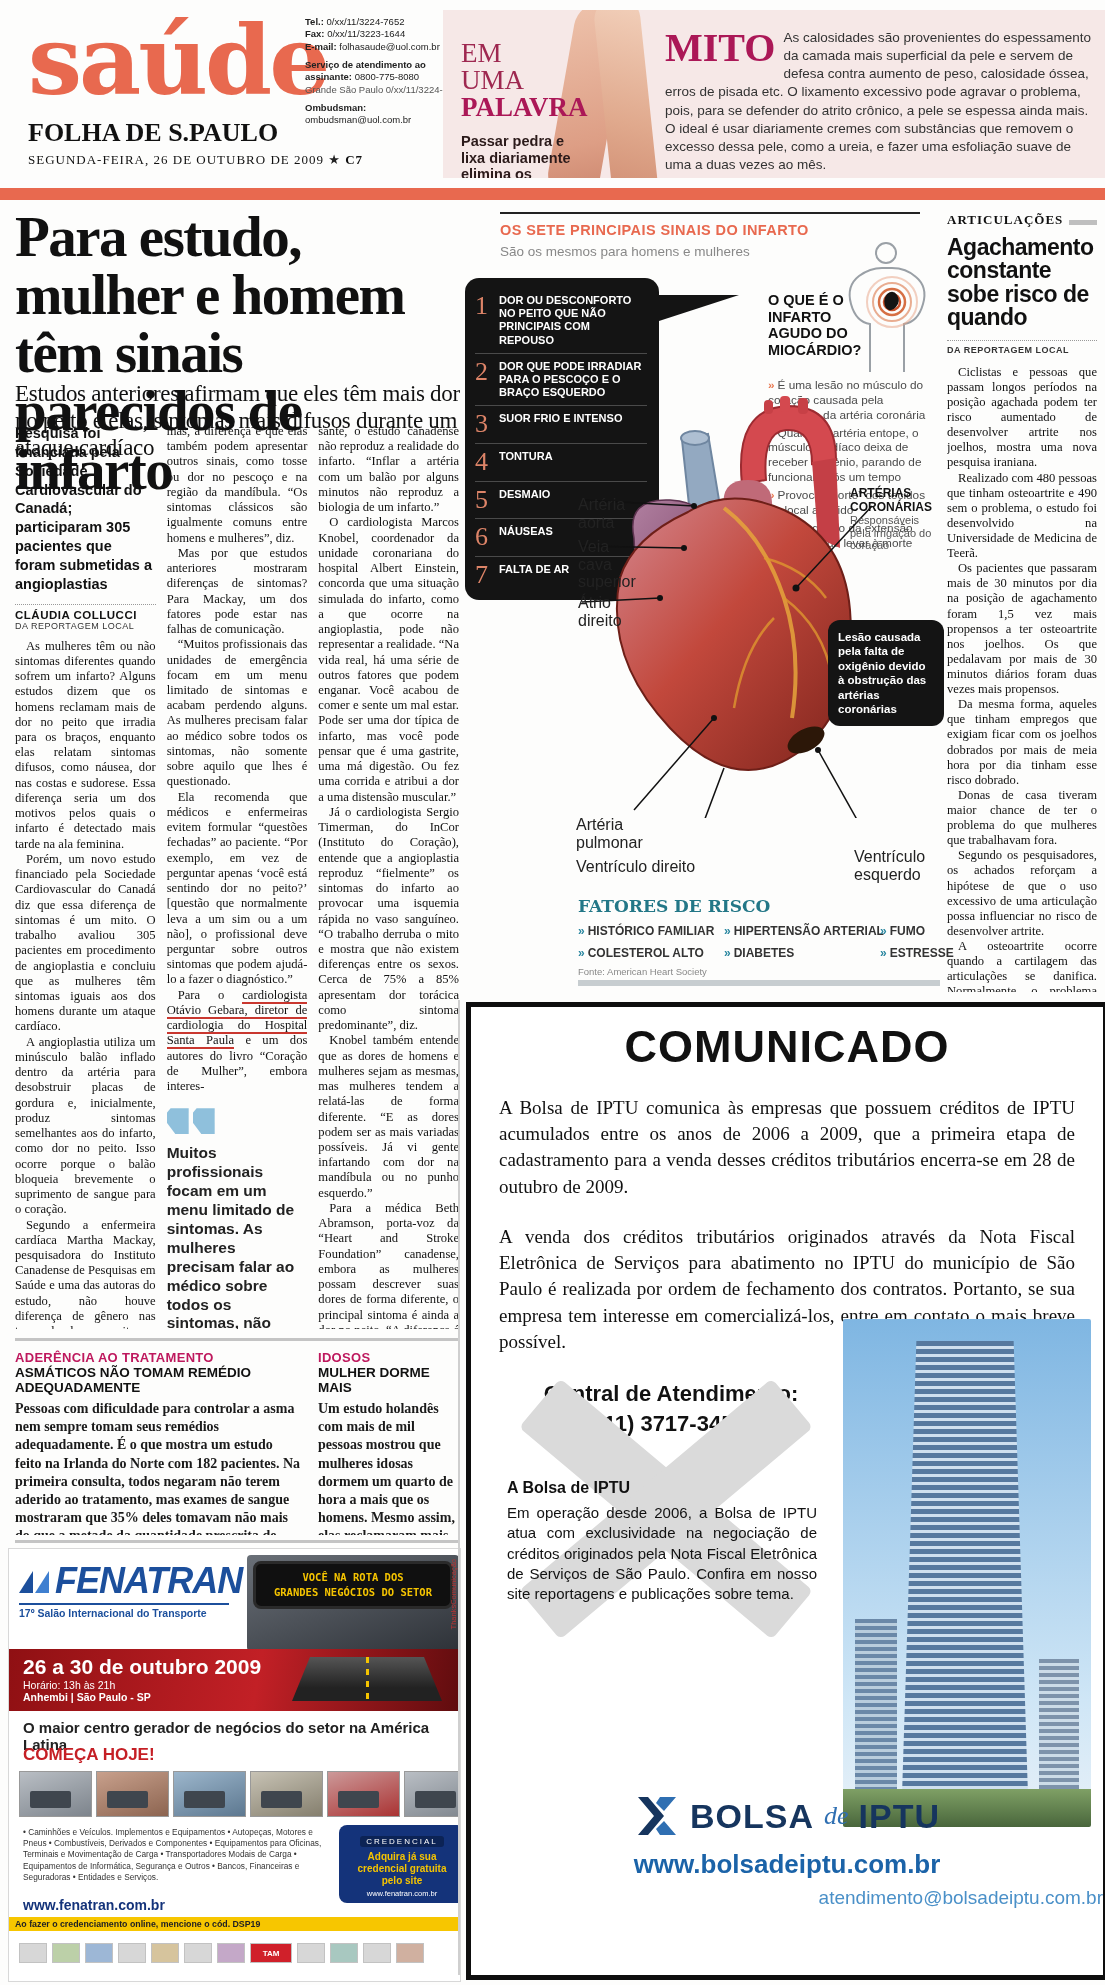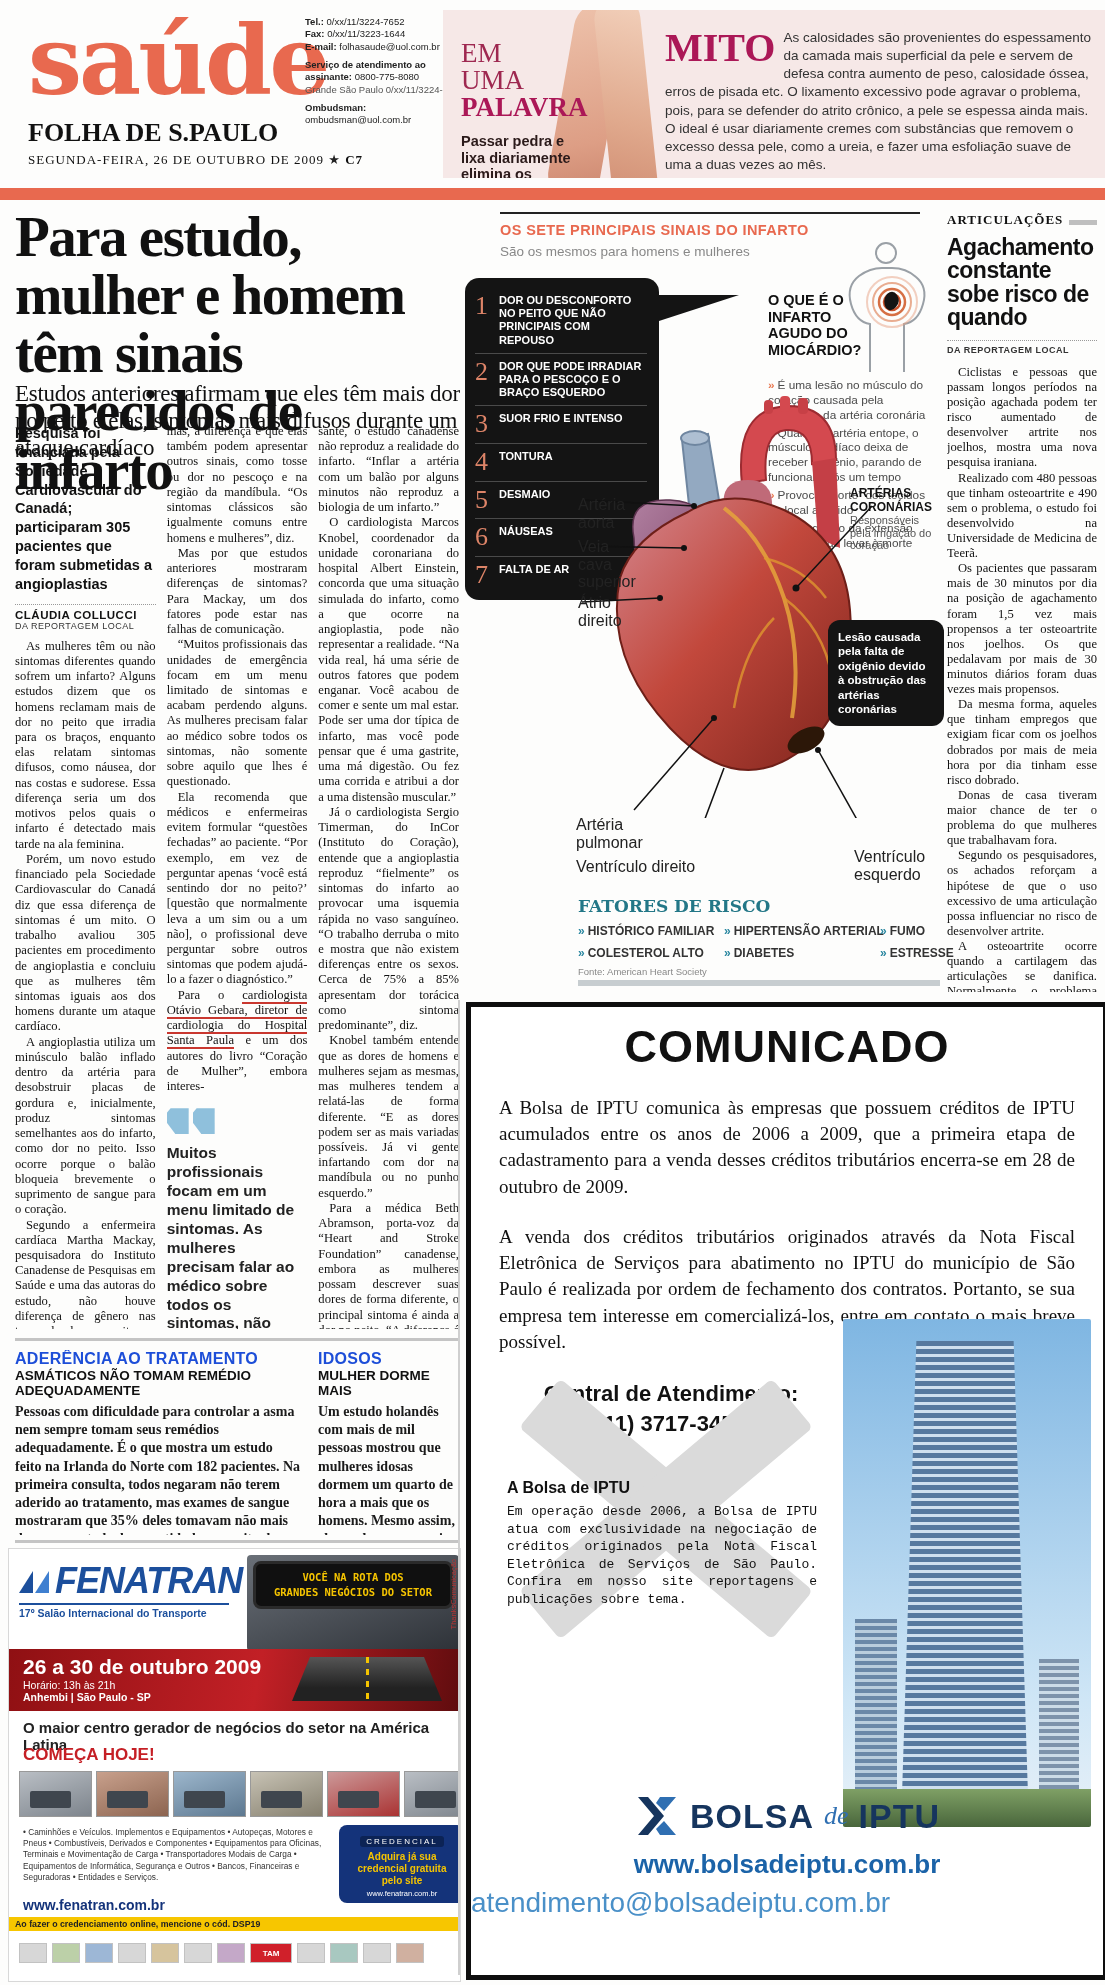--- a/index.html
+++ b/index.html
@@ -30,21 +30,21 @@
   .byline{font-family:"Liberation Sans",sans-serif;font-weight:bold;font-size:11.5px;letter-spacing:.5px;}
   .byline-role{font-family:"Liberation Sans",sans-serif;font-size:9px;letter-spacing:.5px;color:#333;}
   .bodytext p{margin:0;font-size:12.6px;line-height:1.21;text-align:justify;text-indent:11px;}
   .bodytext p.noind{text-indent:0;}
   .red-u{border-bottom:2px solid #c9372f;}
   .pullquote{margin-top:14px;}
   .qmark{display:inline-block;width:22px;height:26px;background:#8fc0dc;margin-right:4px;
          clip-path:polygon(18% 0,100% 0,100% 100%,40% 100%,0 55%,0 18%);}
   .pq-text{font-family:"Liberation Sans",sans-serif;font-weight:bold;font-size:15.5px;line-height:1.22;color:#222;margin-top:6px;}
   
-  .brief-kicker{font-family:"Liberation Sans",sans-serif;font-weight:bold;font-size:16px;color:#1d4ed8;letter-spacing:.3px;}
+  .brief-kicker{font-family:"Liberation Sans",sans-serif;font-weight:bold;font-size:13px;color:#be185d;letter-spacing:.3px;}
   .brief-title{font-family:"Liberation Sans",sans-serif;font-weight:bold;font-size:13.5px;color:#111;}
   .brief-body{font-size:14px;font-weight:600;line-height:1.3;text-align:left;color:#1b1b1b;margin-top:5px;}
   
   .ig-title{font-family:"Liberation Sans",sans-serif;font-weight:bold;color:#e8694f;font-size:14.5px;letter-spacing:.4px;}
   .ig-sub{font-family:"Liberation Sans",sans-serif;color:#888;font-size:13.5px;}
   .sign-panel{background:#141414;border-radius:14px;color:#fff;padding:10px 12px 6px 10px;}
   .sign-item{display:flex;gap:7px;padding:6px 0;border-bottom:1px solid #4a4a4a;}
   .sign-item:last-child{border-bottom:none;}
   .sign-num{font-family:"Liberation Serif",serif;color:#dd8468;font-size:26px;line-height:.95;min-width:17px;}
   .sign-label{font-family:"Liberation Sans",sans-serif;font-weight:bold;font-size:11px;line-height:1.2;}
@@ -67,32 +67,32 @@
   .ra-kicker{font-weight:bold;font-size:13px;letter-spacing:1px;}
   .ra-kickbar{flex:1;height:5px;background:#bfbfbf;margin-left:6px;margin-bottom:3px;}
   .ra-title{font-family:"Liberation Sans",sans-serif;font-weight:bold;font-size:23px;line-height:1.02;letter-spacing:-.5px;}
   .ra-body p{margin:0;font-size:12.6px;line-height:1.2;text-align:justify;text-indent:11px;}
   
   .com-box{border:5px solid #0e0e0e;background:#fff;}
   .com-title{font-family:"Liberation Sans",sans-serif;font-weight:bold;font-size:45px;letter-spacing:1px;text-align:center;}
   .com-p{font-size:19px;line-height:1.38;text-align:justify;}
   .com-central{font-family:"Liberation Sans",sans-serif;font-weight:bold;font-size:22px;text-align:center;line-height:1.35;}
   .com-side-t{font-family:"Liberation Sans",sans-serif;font-weight:bold;font-size:16px;}
-  .com-side-p{font-family:Liberation Mono, monospace;font-size:13px;line-height:1.35;text-align:justify;}
+  .com-side-p{font-family:Liberation Sans, sans-serif;font-size:15px;line-height:1.35;text-align:justify;}
   .xbar{position:absolute;background:#dadada;width:330px;height:64px;border-radius:6px;}
   .bld-sky{background:linear-gradient(180deg,#7fb6e2,#cfe6f6 75%,#e8f1f8);overflow:hidden;border-radius:2px;}
   .bld-tower{position:absolute;background:repeating-linear-gradient(180deg,#56799f 0 5px,#cfe0ef 5px 8px);
              clip-path:polygon(12% 0,88% 0,100% 100%,0 100%);}
   .bld-tower2{position:absolute;background:repeating-linear-gradient(180deg,#6a88a8 0 4px,#b9cddd 4px 7px);}
   .bld-green{position:absolute;bottom:0;left:0;right:0;height:38px;background:linear-gradient(180deg,#7fa065,#49663c);}
   .brand-row{display:flex;align-items:center;justify-content:center;gap:10px;}
   .brand-bolsa{font-family:"Liberation Sans",sans-serif;font-weight:bold;font-size:34px;color:#16355e;letter-spacing:1px;}
   .brand-de{font-family:"Liberation Serif",serif;font-style:italic;font-size:26px;color:#2f6fb2;}
   .com-site{font-family:"Liberation Sans",sans-serif;font-weight:bold;font-size:26px;color:#1b63a8;text-align:center;}
-  .com-mail{font-family:"Liberation Sans",sans-serif;font-size:28px;color:#4a90c8;text-align:left;}
+  .com-mail{font-family:"Liberation Sans",sans-serif;font-size:19px;color:#4a90c8;text-align:right;}
   
   .fen{background:#fff;border:1px solid #d8d8d8;overflow:hidden;}
   .fen-logo{font-family:"Liberation Sans",sans-serif;font-weight:bold;font-style:italic;font-size:36px;color:#1c4f9c;letter-spacing:-1px;line-height:1;}
   .fen-sail{display:inline-block;width:0;height:0;border-bottom:22px solid #1c4f9c;border-left:14px solid transparent;margin-right:2px;}
   .fen-ed{font-family:"Liberation Sans",sans-serif;font-weight:bold;font-size:10.5px;color:#1c4f9c;}
   .led{background:#101010;border-radius:8px;border:3px solid #2a2a2a;color:#f5c400;
        font-family:"DejaVu Sans Mono",monospace;font-weight:bold;font-size:10.5px;line-height:1.45;text-align:center;padding:6px 4px;}
   .fen-red{background:linear-gradient(100deg,#8f1013,#c22026 55%,#5f0c0e);color:#fff;}
   .fen-dates{font-family:"Liberation Sans",sans-serif;font-weight:bold;font-size:21px;}
   .fen-sub{font-family:"Liberation Sans",sans-serif;font-size:10.5px;}

